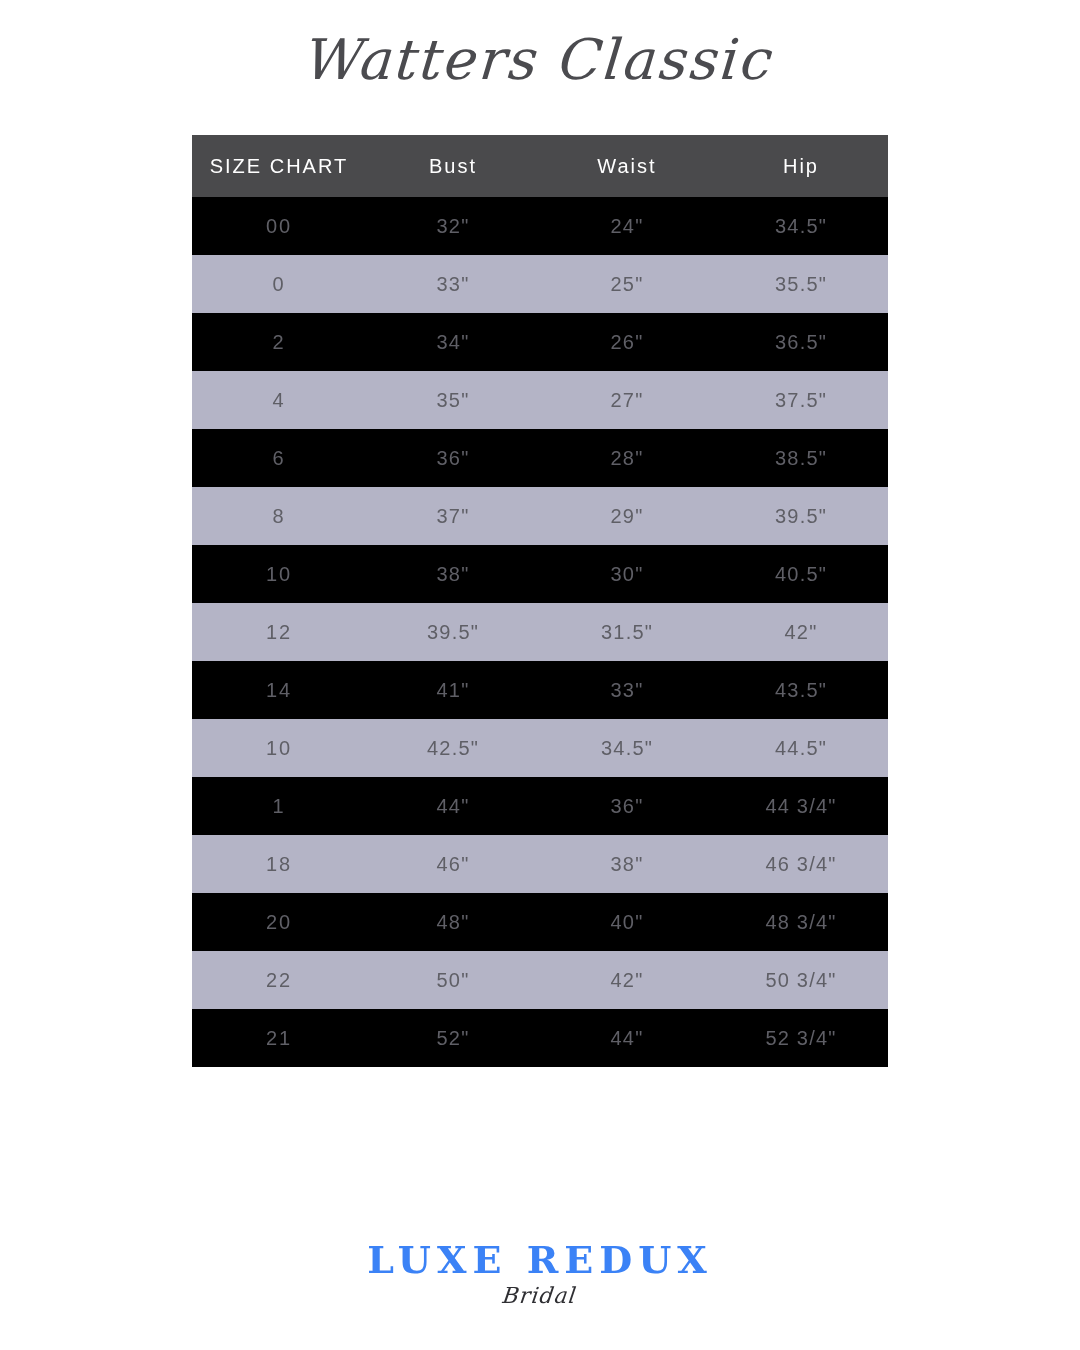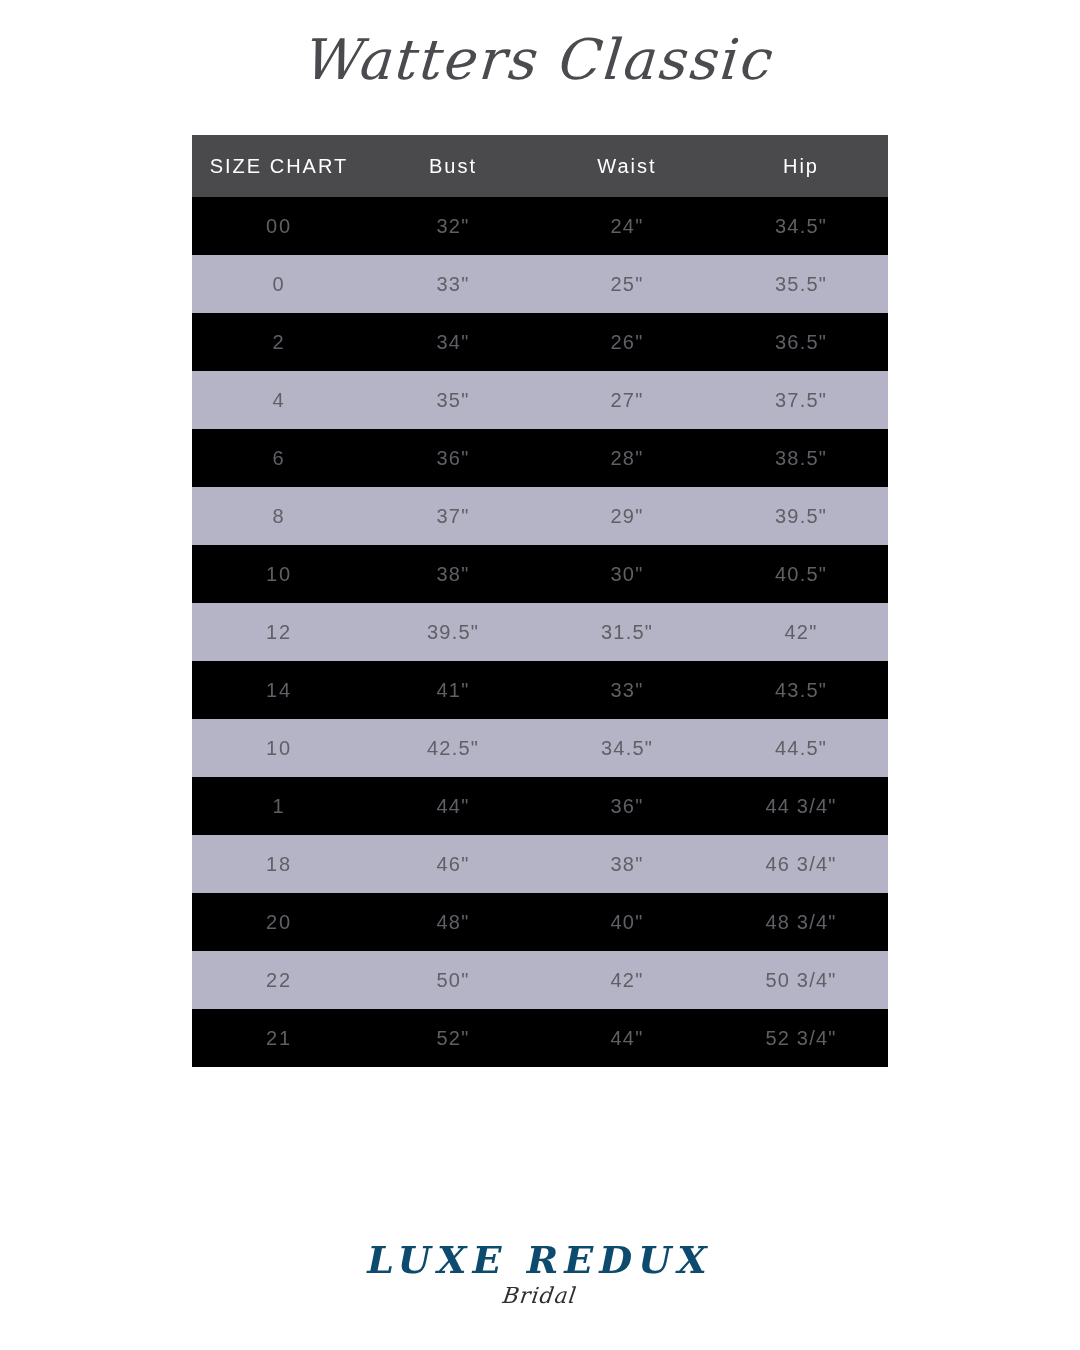--- a/index.html
+++ b/index.html
@@ -95,24 +95,23 @@
     position: absolute;
     left: 0;
     right: 0;
     bottom: 42px;
     text-align: center;
   }
   .footer-main {
     font-family: "DejaVu Serif", serif;
     font-size: 38px;
     letter-spacing: 6px;
-    color: #0c4a6e;
+    color: #3b82f6;
     font-weight: 700;
     line-height: 1;
-    font-style: italic;
   }
   .footer-sub {
     font-family: "DejaVu Serif", serif;
     font-style: italic;
     font-size: 22px;
     letter-spacing: 1px;
     color: #2f2f33;
     margin-top: 4px;
     transform: skewX(-8deg);
     display: inline-block;

